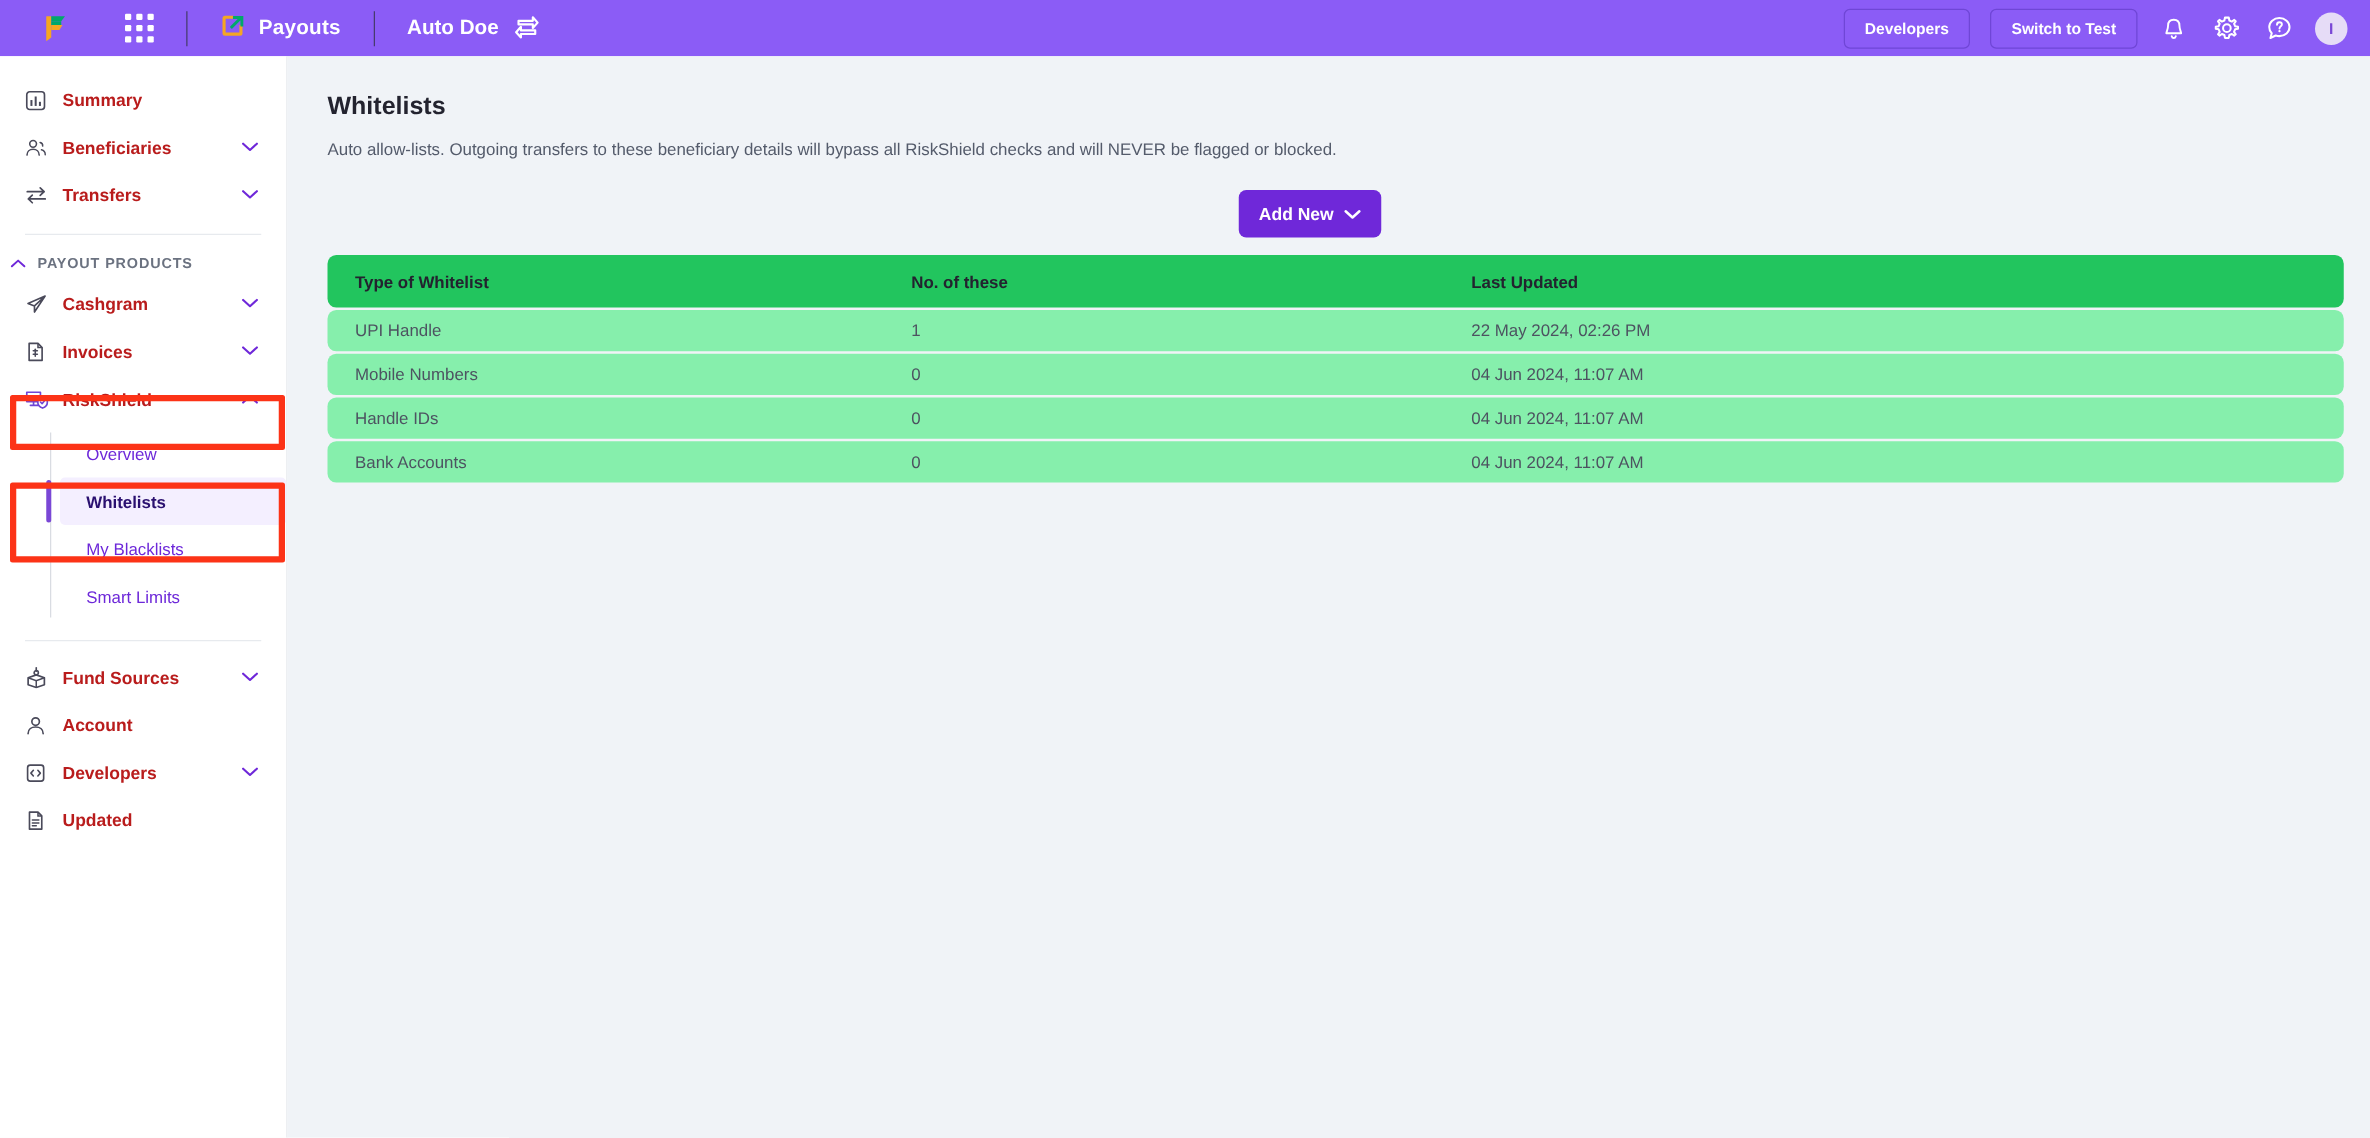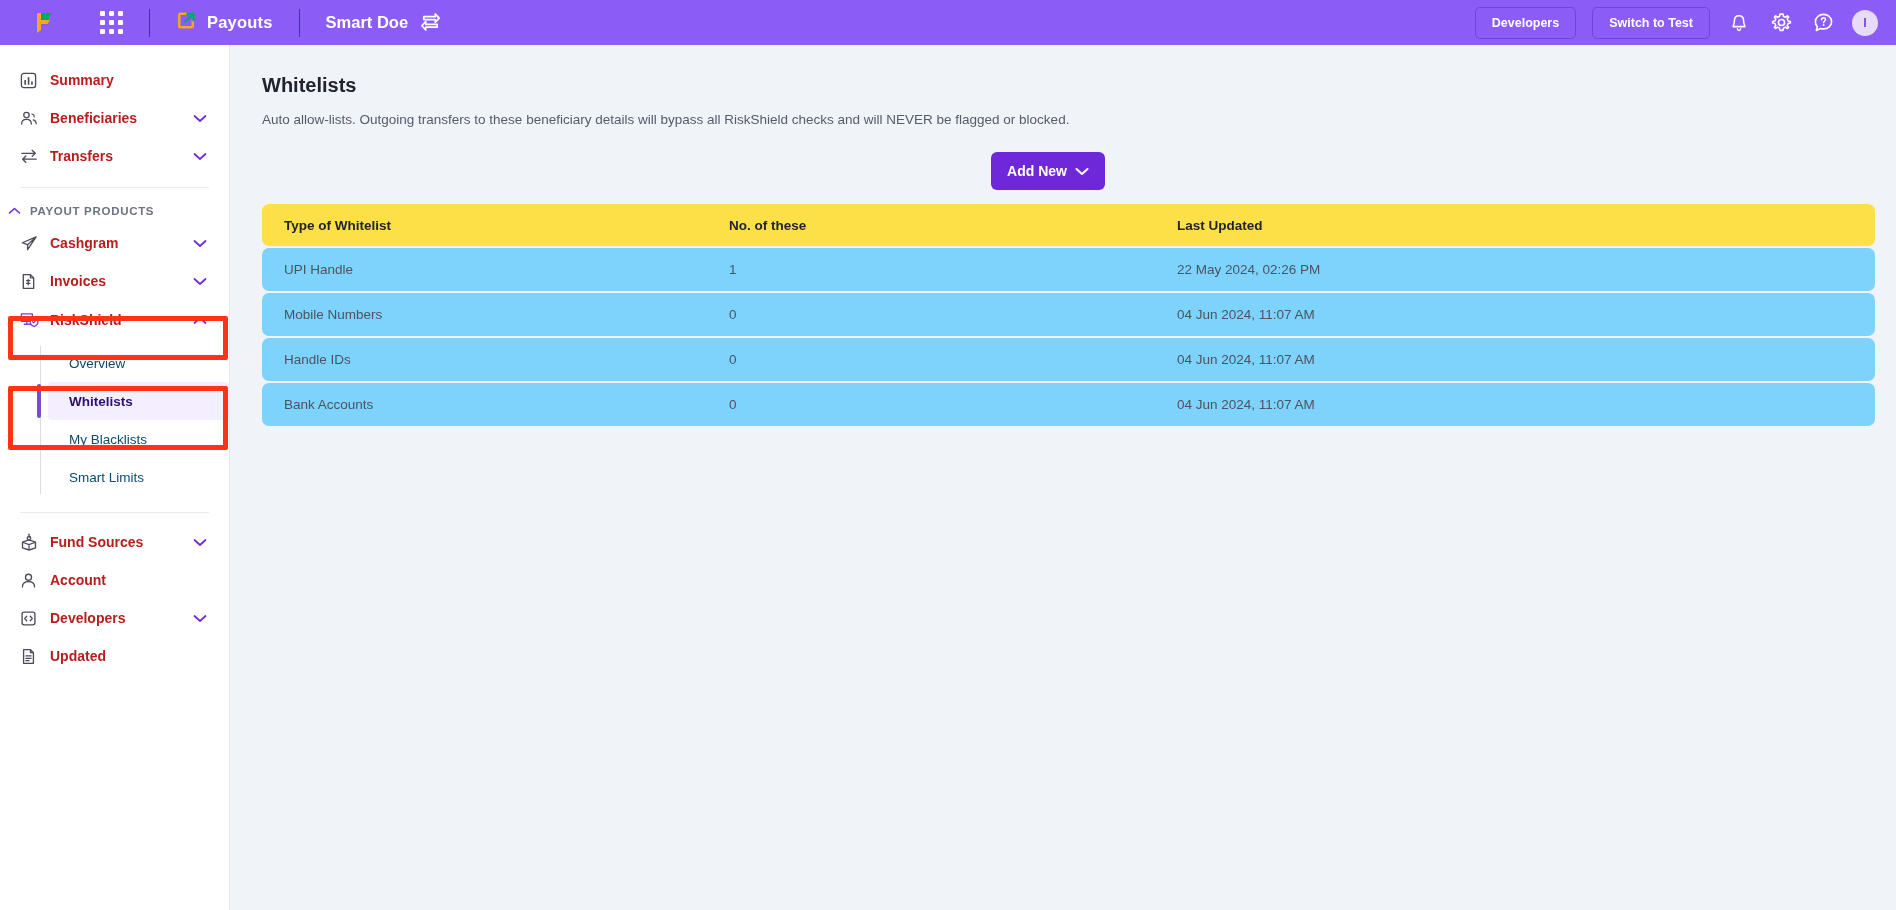--- a/index.html
+++ b/index.html
@@ -68,21 +68,21 @@
   .section-head .caret { width: 20px; display:flex; justify-content:center; }
   .section-title {
     font-size: 11.5px; font-weight: bold; letter-spacing: .7px;
     color: #6b7280; margin-left: 6px; text-align: right;
   }
   .sub-wrap { position: relative; padding-left: 40px; margin-top: 4px; }
   .sub-rail { position: absolute; left: 40px; top: 2px; bottom: 2px; width: 1px; background: #d9dce2; }
   .sub-item {
     height: 38px; display: flex; align-items: center;
     padding-left: 21px; margin-left: 8px; border-radius: 4px;
-    font-size: 13.5px; color: #0c4a6e; cursor: pointer; position: relative;
+    font-size: 13.5px; color: #6d28d9; cursor: pointer; position: relative;
   }
   .sub-item.active { background: #f4efff; font-weight: bold; color: #2a1070; }
   .sub-item.active::before {
     content: ""; position: absolute; left: -11px; top: 2px;
     width: 4px; height: 34px; background: #7a47d6; border-radius: 3px;
   }
 
   
   .ann-box { position: absolute; border: 5px solid #fc3317; border-radius: 2px; pointer-events: none; }
 
@@ -109,22 +109,22 @@
     display: flex; align-items: center; gap: 8px;
     font-family: "Liberation Sans", sans-serif;
   }
 
   .table-wrap { padding: 14px 21px 0 32px; }
   .t-row {
     display: flex; align-items: center;
     height: 41px; border-radius: 7px; margin-bottom: 2px;
     padding: 0 22px;
   }
-  .t-head { background: #fde047; height: 42px; }
-  .t-body { background: #7dd3fc; height: 43px; }
+  .t-head { background: #22c55e; height: 42px; }
+  .t-body { background: #86efac; height: 33px; }
   .c1 { width: 445px; flex: 0 0 445px; }
   .c2 { width: 448px; flex: 0 0 448px; }
   .c3 { flex: 1 1 auto; }
   .t-head .c1, .t-head .c2, .t-head .c3 {
     font-size: 13.5px; font-weight: bold; color: #23232f;
   }
   .t-body .c1, .t-body .c2, .t-body .c3 {
     font-size: 13.5px; color: #4d5361;
   }
 </style>
@@ -162,21 +162,21 @@
         <path d="M2 4.5 A2 2 0 0 1 4 2.5 L11 2.5 L11 5 L4.5 5 L4.5 16 L15.5 16 L15.5 10 L18 10 L18 16.5 A2 2 0 0 1 16 18.5 L4 18.5 A2 2 0 0 1 2 16.5 Z" fill="#f5a623"></path>
         <path d="M9.5 11.5 L16 5 M11.5 4 L17.5 4 L17.5 10" stroke="#00a86b" stroke-width="2.3" fill="none" stroke-linecap="square"></path>
       </svg>
     </span>
     <span class="payouts-label">Payouts</span>
   </div>
 
   <div class="divider-v"></div>
 
   <div class="user-group">
-    <span class="user-name">Smart Doe</span>
+    <span class="user-name">Auto Doe</span>
     <span>
       <svg width="21" height="21" viewBox="0 0 22 22">
         <path d="M4 7 L16 7 L16 4 L20 8.5 L16 13 L16 10 L4 10 Z" fill="none" stroke="#ffffff" stroke-width="1.8" stroke-linejoin="round"></path>
         <path d="M18 15 L6 15 L6 12 L2 16.5 L6 21 L6 18 L18 18 Z" fill="none" stroke="#ffffff" stroke-width="1.8" stroke-linejoin="round"></path>
       </svg>
     </span>
   </div>
 
   <div class="topbar-right">
     <button class="pill-btn">Developers</button>

